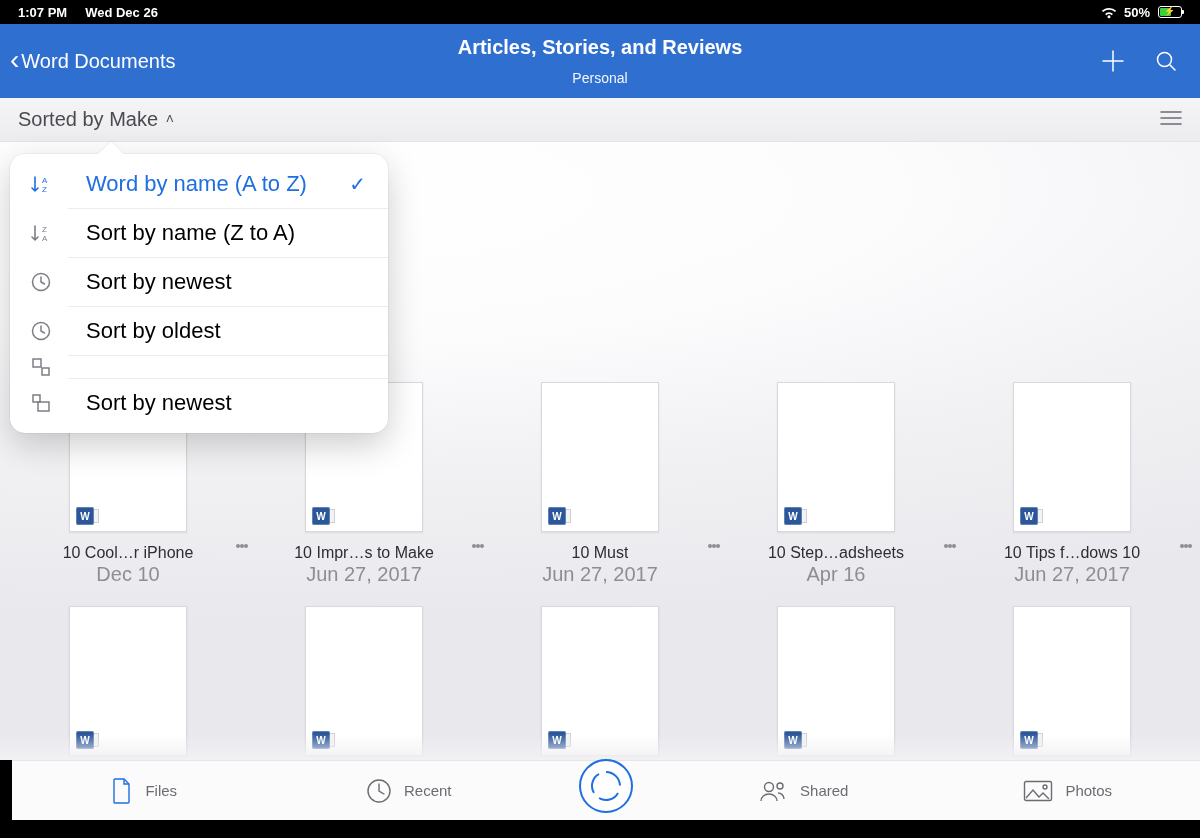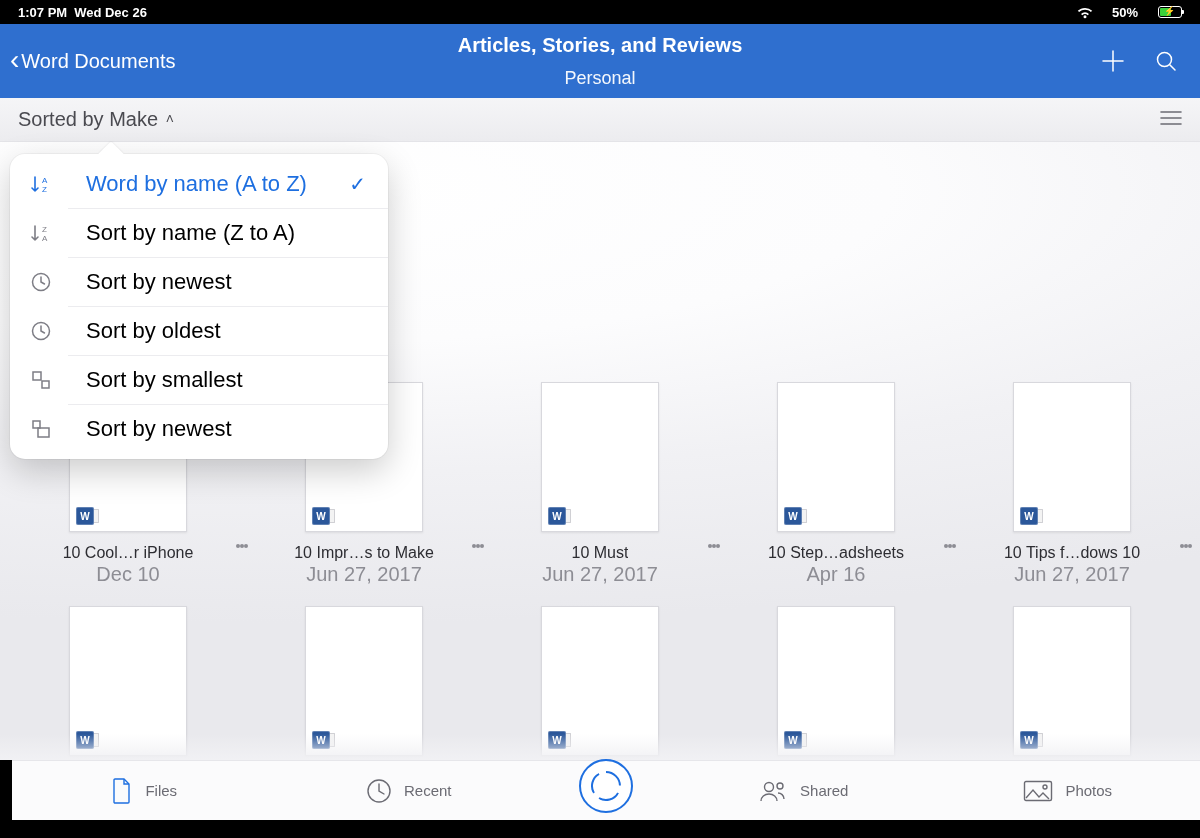--- a/index.html
+++ b/index.html
@@ -1,35 +1,35 @@
 <!DOCTYPE html>
 <html><head>
 <meta charset="utf-8">
 <style>
 * { margin: 0; padding: 0; box-sizing: border-box; }
 html, body { width: 1200px; height: 838px; font-family: -apple-system, "Helvetica Neue", Helvetica, Arial, sans-serif; background: #000; overflow: hidden; }
 
 
 .status-bar { height: 24px; background: #000; color: #fff; display: flex; align-items: center; padding: 0 18px; font-size: 13px; font-weight: 600; }
-.status-left { display: flex; gap: 7px; }
-.status-right { margin-left: auto; display: flex; align-items: center; gap: 18px; }
+.status-left { display: flex; gap: 18px; }
+.status-right { margin-left: auto; display: flex; align-items: center; gap: 6px; }
 .wifi-icon svg { display: block; }
 .battery { display: inline-flex; align-items: center; }
 .battery-shell { width: 24px; height: 12px; border: 1px solid #fff; border-radius: 3px; position: relative; margin-left: 2px; }
 .battery-shell::after { content: ""; position: absolute; right: -3px; top: 3px; width: 2px; height: 4px; background: #fff; border-radius: 0 1px 1px 0; }
 .battery-fill { position: absolute; left: 1px; top: 1px; bottom: 1px; width: 50%; background: #3ad13a; border-radius: 1px; }
 .bolt { position: absolute; left: 0; right: 0; top: -1px; text-align: center; font-size: 9px; color: #fff; }
 
 
 .nav-header { height: 74px; background: #2f6fcf; color: #fff; position: relative; display: flex; align-items: center; }
 .nav-back { position: absolute; left: 10px; display: flex; align-items: center; font-size: 20px; gap: 2px; }
 .nav-back .chev { font-size: 28px; line-height: 1; margin-top: -2px; }
 .nav-center { margin: 0 auto; text-align: center; }
 .nav-title { font-size: 20px; font-weight: 600; }
-.nav-subtitle { font-size: 18px; margin-top: 11px; opacity: .95; }
+.nav-subtitle { font-size: 14px; margin-top: 11px; opacity: .95; }
 .nav-right { position: absolute; right: 22px; display: flex; gap: 28px; align-items: center; }
 .nav-icon svg { display: block; }
 
 
 .sort-bar { height: 44px; background: linear-gradient(#f5f5f7,#ececef); border-bottom: 1px solid #e4e4e8; display: flex; align-items: center; padding: 0 18px; font-size: 20px; color: #4a4a50; position: relative; }
 .sort-label .caret { font-size: 14px; margin-left: 2px; position: relative; top: -2px; }
 .view-toggle { margin-left: auto; }
 
 
 .content { position: absolute; left: 0; right: 0; top: 142px; bottom: 78px; background: radial-gradient(ellipse 140% 70% at 25% 8%, #fff 0%, #fcfcfd 35%, #f1f1f4 65%, #e9e9ed 100%); overflow: hidden; }
@@ -263,21 +263,20 @@
     </span>
     <span>Sort by oldest</span>
   </div>
   <div class="pop-item">
     <span class="pi-icon">
       <svg width="22" height="22" viewBox="0 0 22 22">
           <rect x="3" y="3" width="8" height="8" stroke="#7d7d85" stroke-width="1.5" fill="none"></rect>
           <rect x="12" y="12" width="7" height="7" stroke="#7d7d85" stroke-width="1.5" fill="none"></rect>
         </svg>
     </span>
-    <span>Sort by smallest</span>
   </div>
   <div class="pop-item">
     <span class="pi-icon">
       <svg width="22" height="22" viewBox="0 0 22 22">
           <rect x="3" y="3" width="7" height="7" stroke="#7d7d85" stroke-width="1.5" fill="none"></rect>
           <rect x="8" y="10" width="11" height="9" stroke="#7d7d85" stroke-width="1.5" fill="none"></rect>
         </svg>
     </span>
     <span>Sort by newest</span>
   </div>

